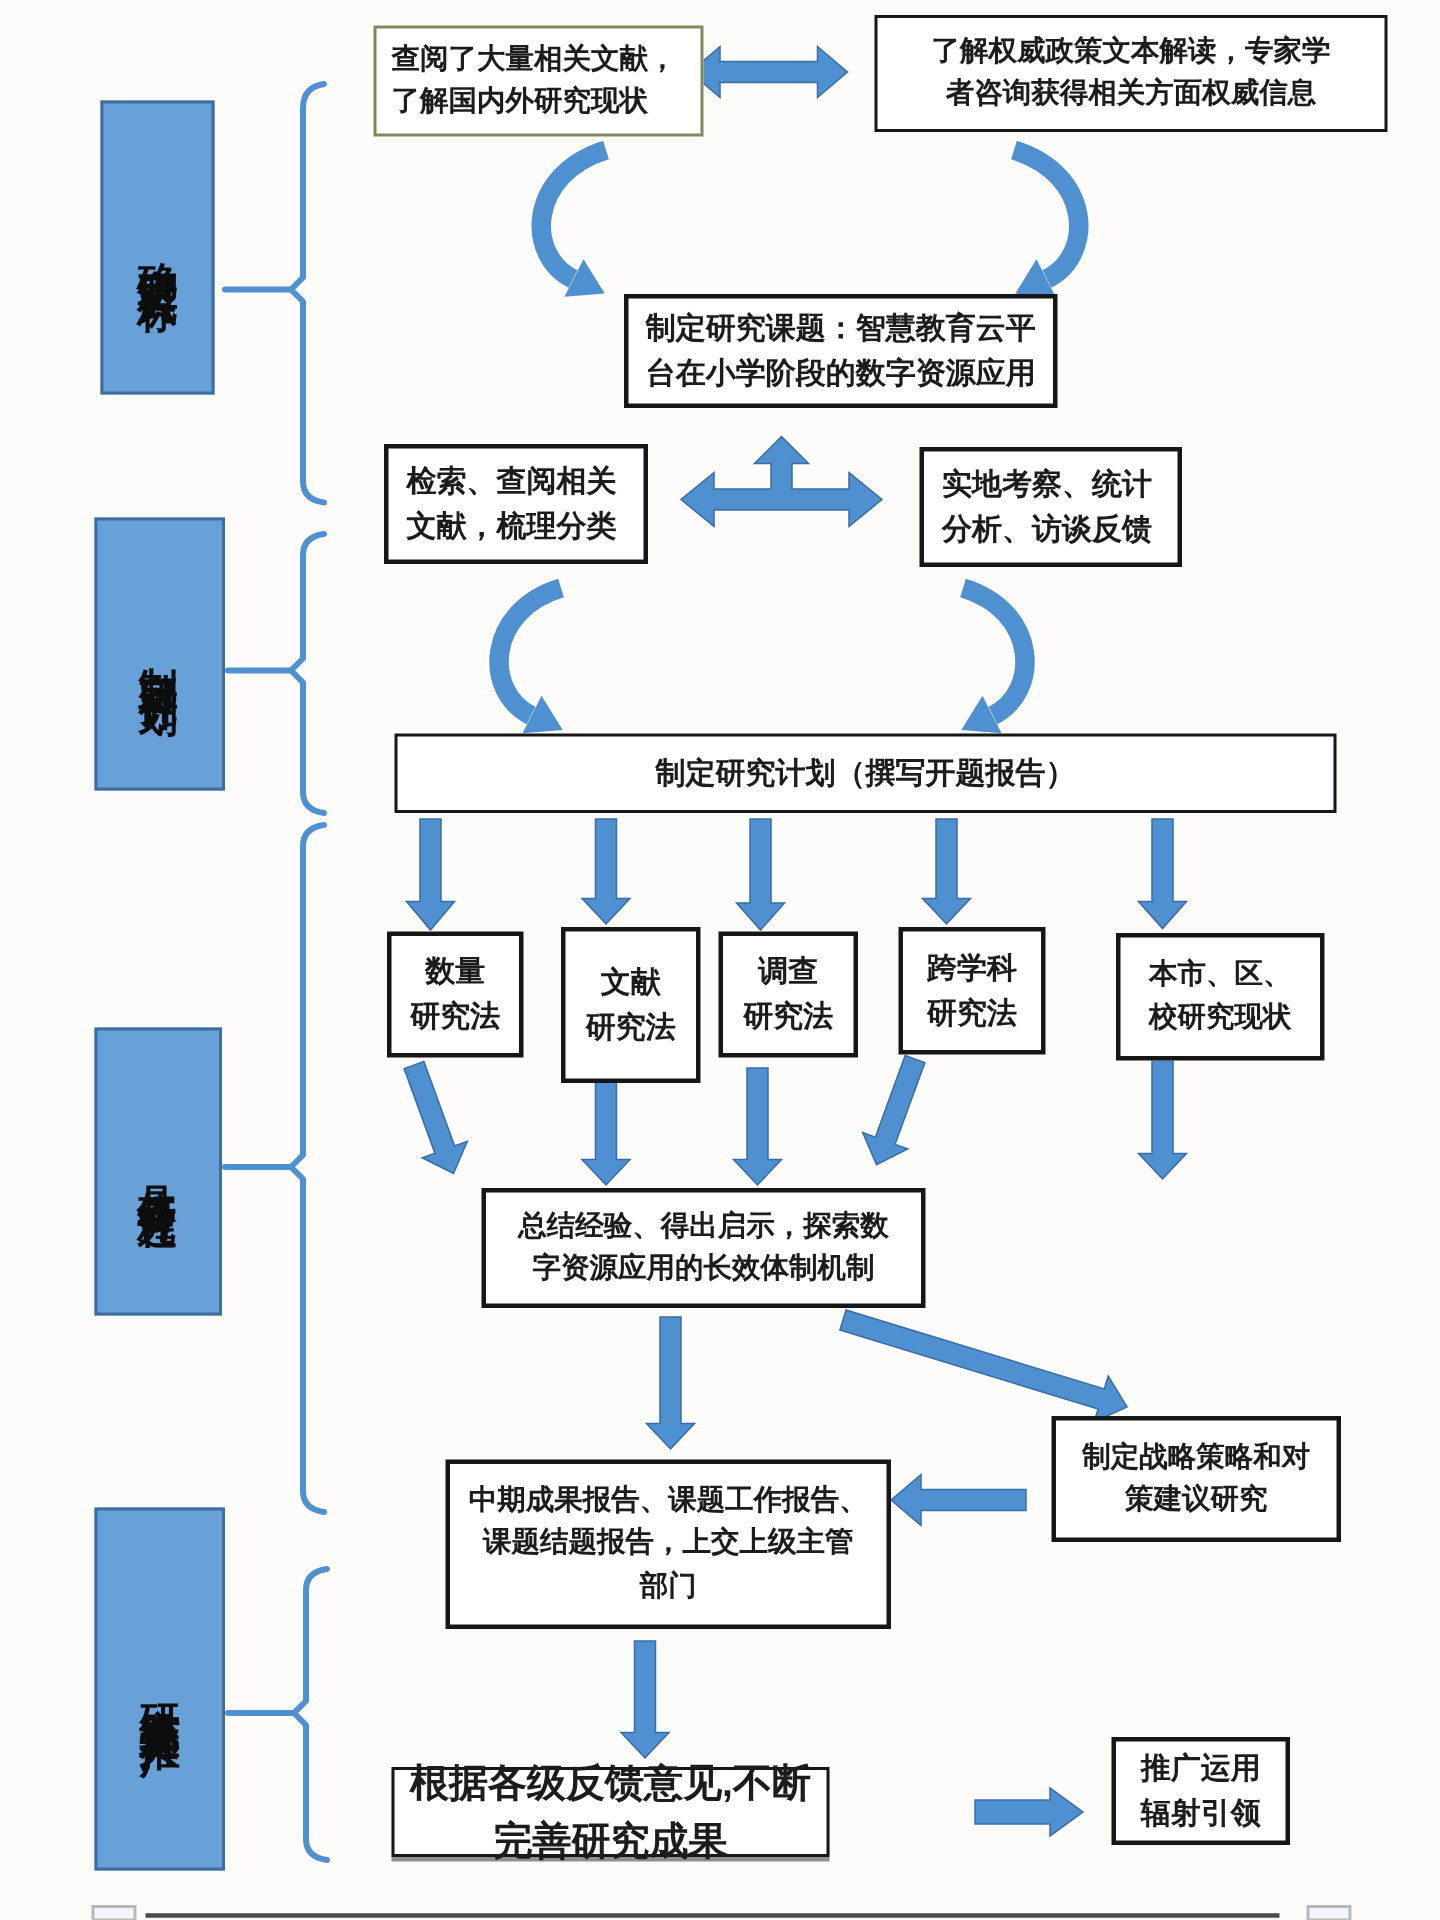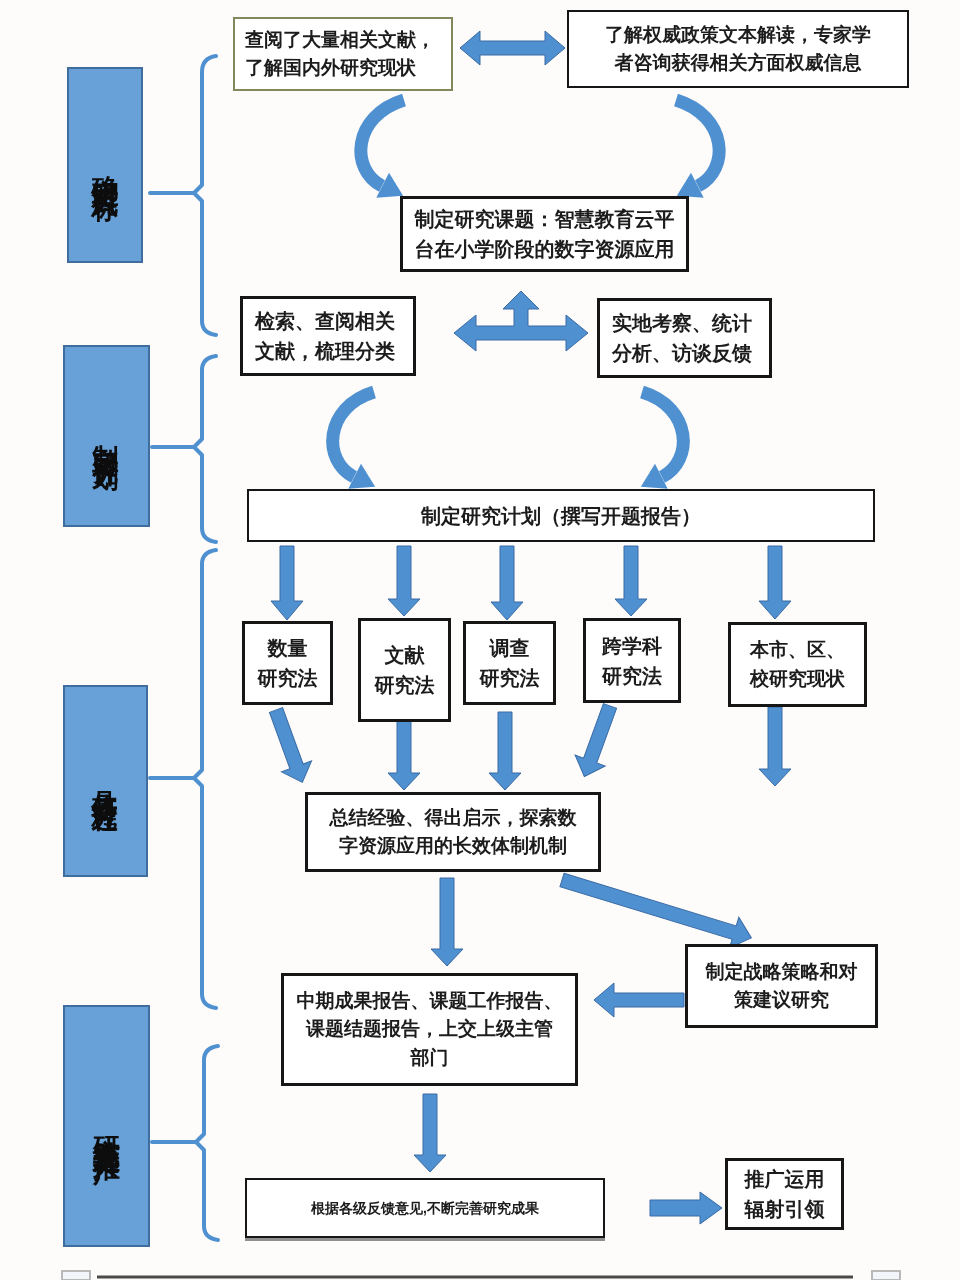--- a/index.html
+++ b/index.html
@@ -7,21 +7,21 @@
     position:relative; width:960px; height:1280px;
     background:#fdfcfb; overflow:hidden;
     font-family:"Liberation Sans", sans-serif;
   }
   .layer { position:absolute; left:0; top:0; }
   .box {
     position:absolute; box-sizing:border-box;
     background:#ffffff; border:3px solid #161616;
     color:#1c1c1c; font-weight:600; line-height:1.5;
     display:flex; align-items:center; justify-content:center;
-    text-align:center; white-space:pre-line;
+    text-align:center; white-space:pre-line;margin-left:16px;
   }
   .stage {
     position:absolute; box-sizing:border-box;
     background:#68a1d8; border:2px solid #3e6d9e;
     color:#0d0d0d; font-weight:700;
     writing-mode:vertical-rl; text-orientation:upright;
     display:flex; align-items:center; justify-content:center;
   }
   #stage-1 { left:67px;  top:67px;   width:76px; height:196px; font-size:27px; letter-spacing:4px; }
   #stage-2 { left:63px;  top:345px;  width:87px; height:182px; font-size:26px; letter-spacing:4px; }
@@ -36,21 +36,21 @@
   #box-f { left:247px; top:489px; width:628px; height:53px; font-size:20px; border-width:2px; }
   #box-g1 { left:242px; top:621px; width:91px;  height:84px; font-size:20px; }
   #box-g2 { left:358px; top:618px; width:93px;  height:104px; font-size:20px; }
   #box-g3 { left:463px; top:621px; width:93px;  height:84px; font-size:20px; }
   #box-g4 { left:583px; top:618px; width:98px;  height:85px; font-size:20px; }
   #box-g5 { left:728px; top:622px; width:139px; height:85px; font-size:19px; }
   #box-h { left:305px; top:792px; width:296px; height:80px; font-size:19px; }
   #box-i { left:693px; top:787px; width:197px; height:81px; font-size:19px; }
   #box-j { left:685px; top:944px; width:193px; height:84px; font-size:19px; }
   #box-k { left:281px; top:973px; width:297px; height:113px; font-size:19px; }
-  #box-l { left:245px; top:1178px; width:360px; height:60px; font-size:14px; border-width:2px; box-shadow:0 3px 0 #8f8f8f; }
+  #box-l { left:245px; top:1178px; width:292px; height:60px; font-size:26px; border-width:2px; box-shadow:0 3px 0 #8f8f8f; }
   #box-m { left:725px; top:1158px; width:119px; height:72px; font-size:20px; }
 </style>
 </head>
 <body>
 
 <div class="canvas">
 
   <svg class="layer" width="960" height="1280" viewBox="0 0 960 1280">
 
     <g stroke="#4f90d0" stroke-width="4" fill="none" stroke-linejoin="round" stroke-linecap="round">

